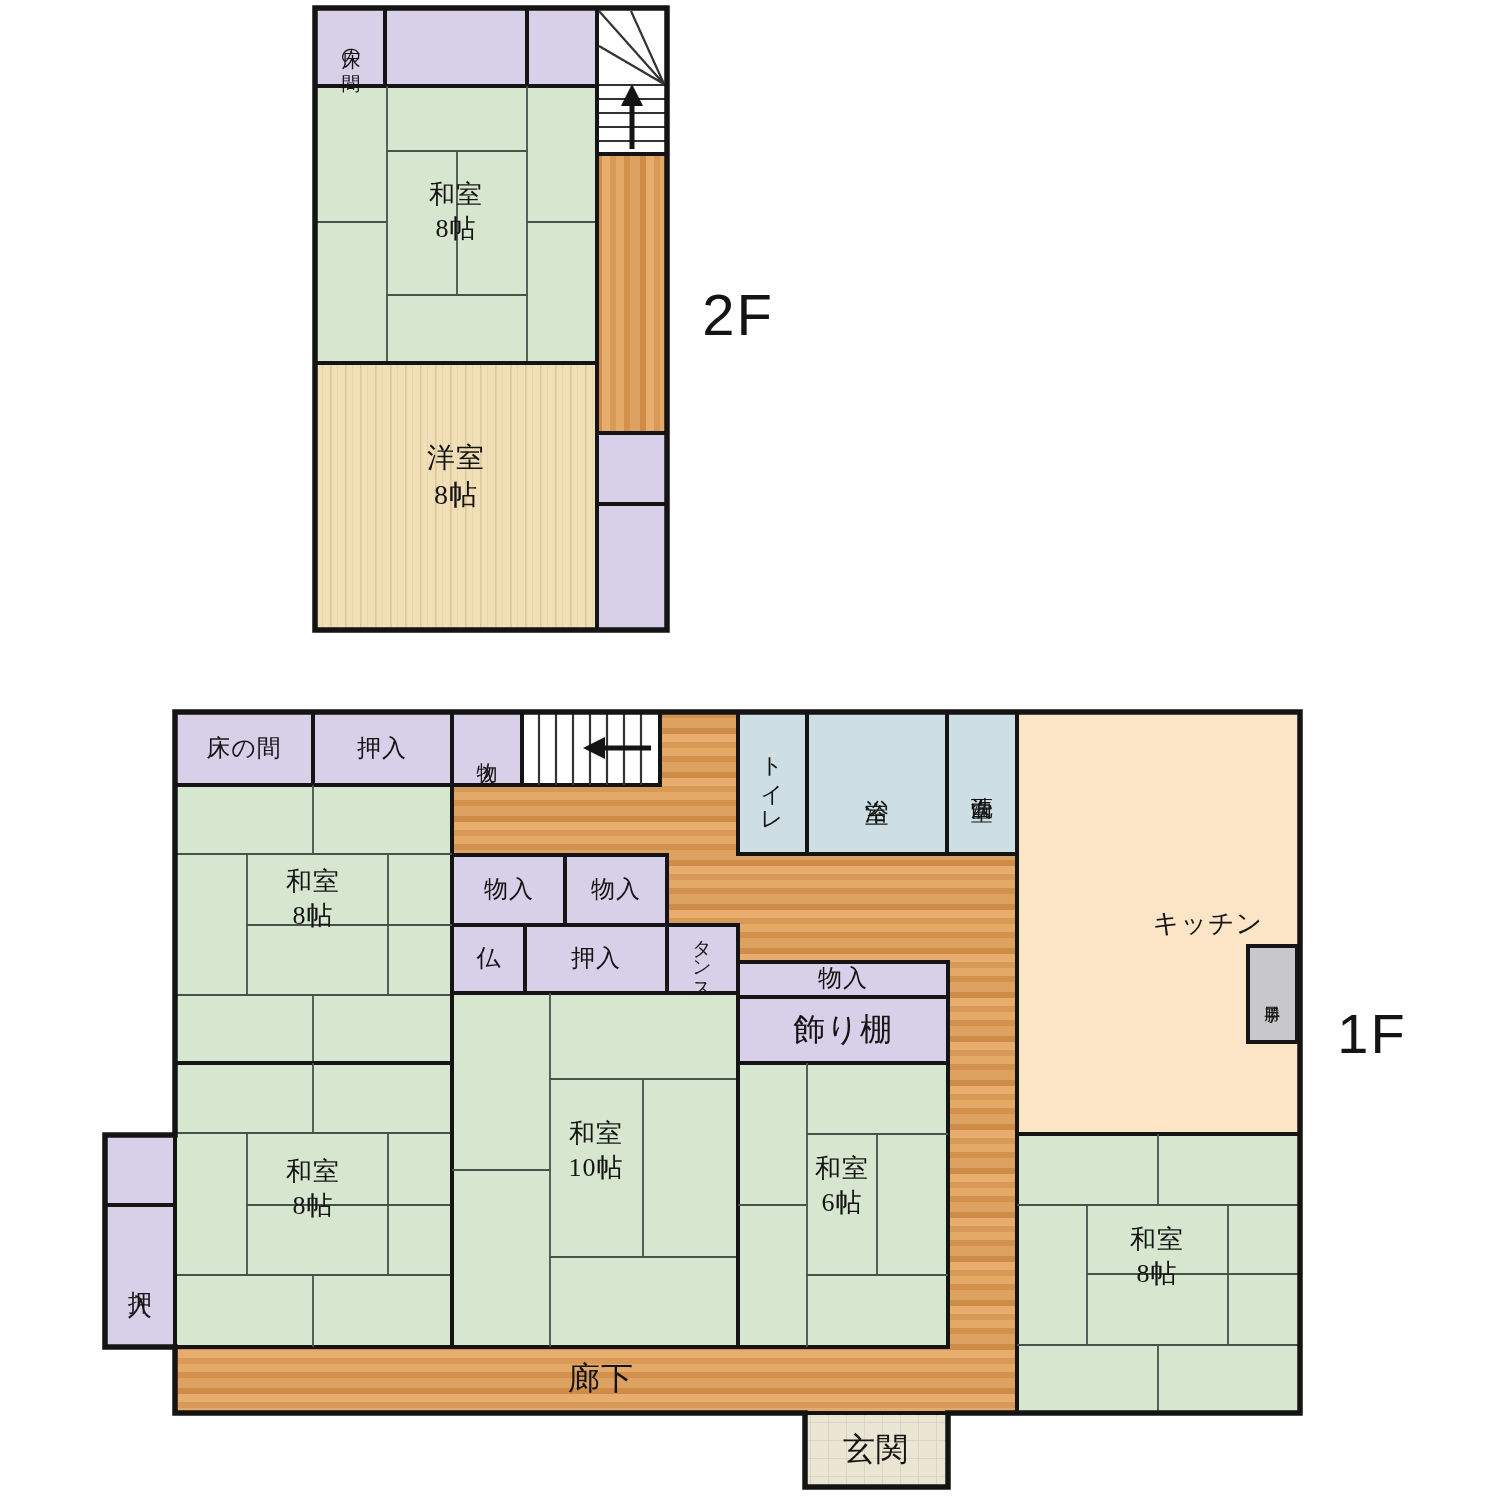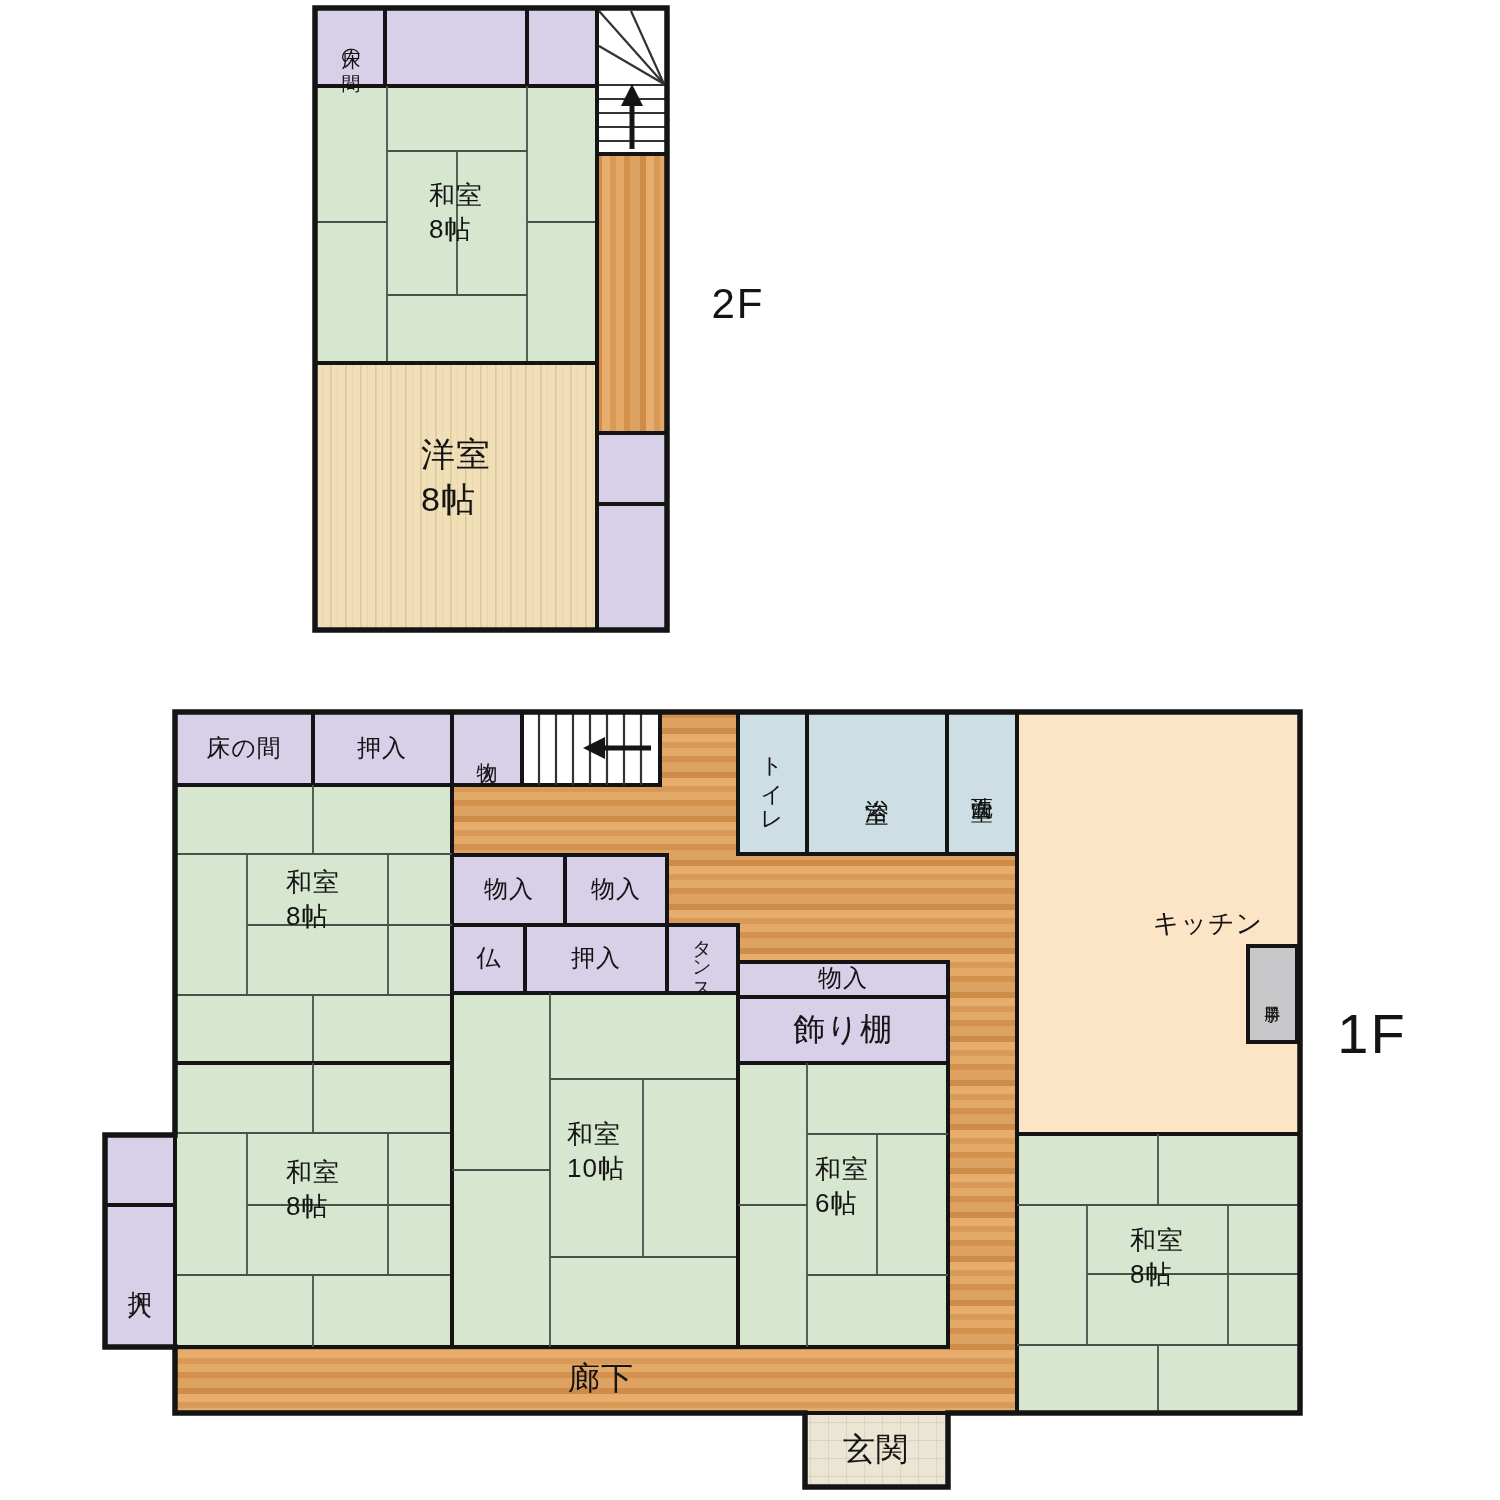--- a/index.html
+++ b/index.html
@@ -6,21 +6,21 @@
   .plan{
     position:relative;width:1500px;height:1500px;background:#ffffff;overflow:hidden;
     font-family:"Liberation Sans","DejaVu Sans",sans-serif;color:#141414;
   }
   .plan svg{position:absolute;left:0;top:0;}
   .lbl{
     position:absolute;transform:translate(-50%,-50%);
     color:#141414;white-space:nowrap;font-weight:500;letter-spacing:1px;line-height:1.15;
   }
   .lbl.v{writing-mode:vertical-rl;text-orientation:upright;letter-spacing:2px;}
-  .lbl.room{line-height:1.32;}
+  .lbl.room{text-align:center;line-height:1.32;font-family:Liberation Serif, serif;}
   .lbl.floor{font-weight:500;letter-spacing:2px;}
 </style>
 </head>
 <body>
 
 <div class="plan">
 
   <svg width="1500" height="1500" viewBox="0 0 1500 1500">
     <defs>
       <pattern id="woodH" patternUnits="userSpaceOnUse" width="90" height="44">
@@ -129,25 +129,25 @@
 
       <path d="M175 712 H1300 V1413 H948 V1487 H805 V1413 H175 V1347 H105 V1135 H175 Z" fill="none" stroke="#141414" stroke-width="5.5"></path>
     </g>
   </svg>
 
   <div class="lbl v" style="left:351px;top:48px;font-size:19px">床の間</div>
   <div class="lbl room" style="left:456px;top:212px;font-size:26px">
     <div>和室</div>
     <div>8帖</div>
   </div>
-  <div class="lbl room" style="left:456px;top:477px;font-size:34px">
+  <div class="lbl room" style="left:456px;top:477px;font-size:28px">
     <div>洋室</div>
     <div>8帖</div>
   </div>
-  <div class="lbl floor" style="left:738px;top:304px;font-size:42px">2F</div>
+  <div class="lbl floor" style="left:738px;top:315px;font-size:58px">2F</div>
 
   <div class="lbl" style="left:244px;top:748px;font-size:24px">床の間</div>
   <div class="lbl" style="left:382px;top:748px;font-size:24px">押入</div>
   <div class="lbl v" style="left:487px;top:748px;font-size:21px">物入</div>
 
   <div class="lbl v" style="left:772px;top:782px;font-size:22px">トイレ</div>
   <div class="lbl v" style="left:877px;top:782px;font-size:24px">浴室</div>
   <div class="lbl v" style="left:982px;top:782px;font-size:22px">洗面室</div>
 
   <div class="lbl" style="left:1208px;top:924px;font-size:26px">キッチン</div>

